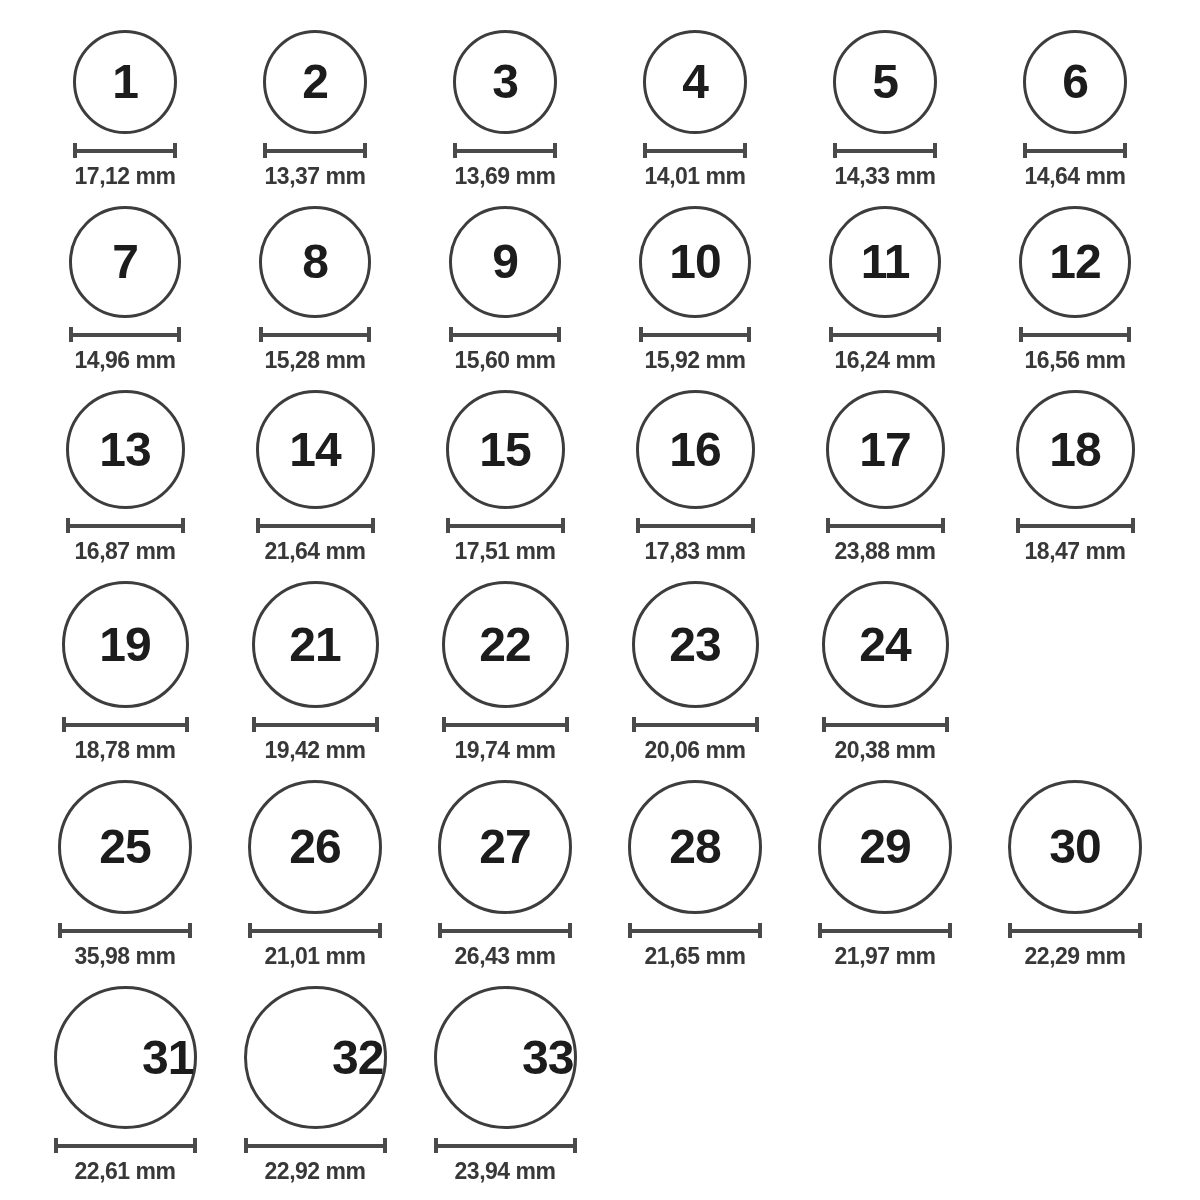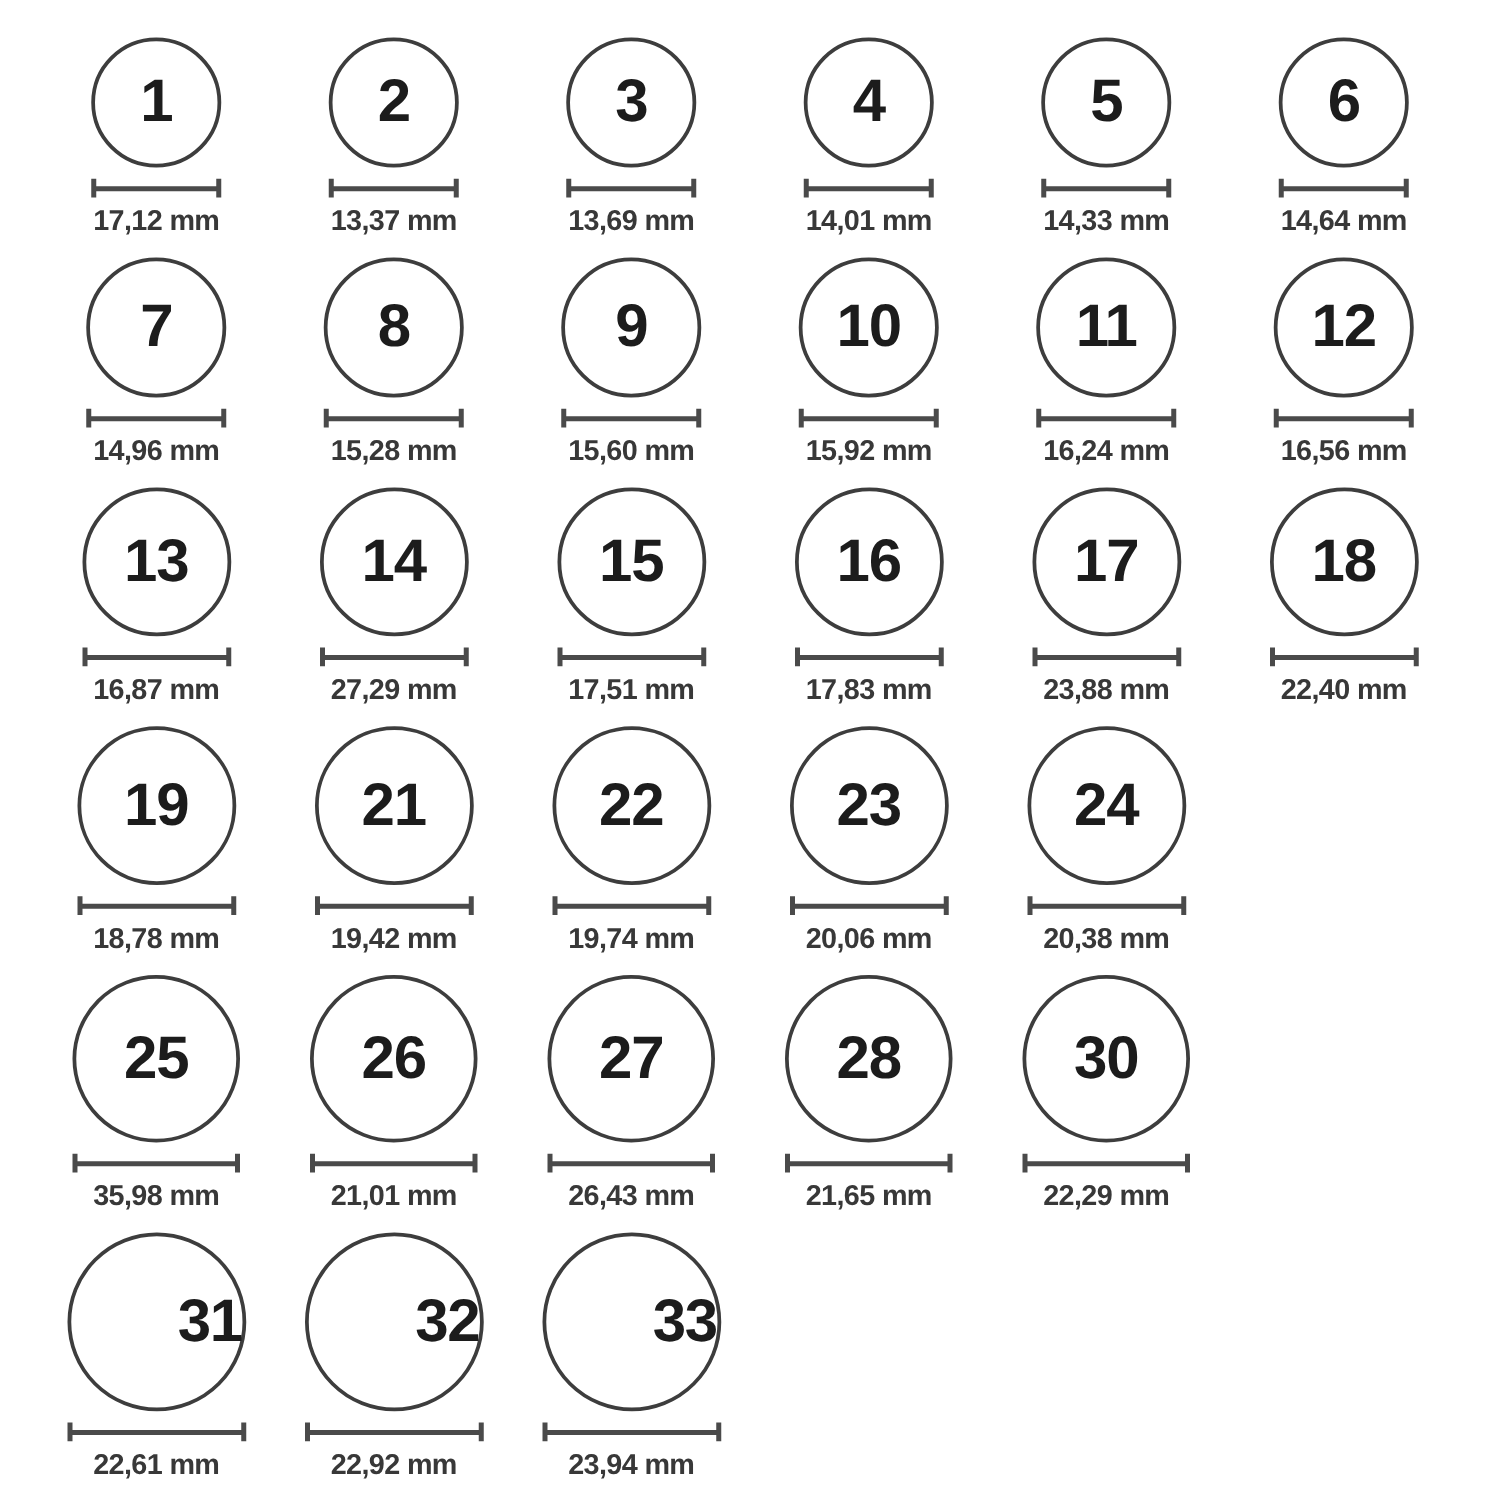--- a/index.html
+++ b/index.html
@@ -210,21 +210,21 @@
         </div>
       <div class="label">16,87 mm</div>
     </div>
     <div class="cell">
       <div class="circle">
           <span class="num">14</span>
         </div>
       <div class="ruler">
           <span class="bar"></span>
         </div>
-      <div class="label">27,29 mm</div>
+      <div class="label">21,64 mm</div>
     </div>
     <div class="cell">
       <div class="circle">
           <span class="num">15</span>
         </div>
       <div class="ruler">
           <span class="bar"></span>
         </div>
       <div class="label">17,51 mm</div>
     </div>
@@ -246,21 +246,21 @@
         </div>
       <div class="label">23,88 mm</div>
     </div>
     <div class="cell">
       <div class="circle">
           <span class="num">18</span>
         </div>
       <div class="ruler">
           <span class="bar"></span>
         </div>
-      <div class="label">22,40 mm</div>
+      <div class="label">18,47 mm</div>
     </div>
   </div>
 
   <div class="row r4">
     <div class="cell">
       <div class="circle">
           <span class="num">19</span>
         </div>
       <div class="ruler">
           <span class="bar"></span>
@@ -337,20 +337,29 @@
       <div class="circle">
           <span class="num">28</span>
         </div>
       <div class="ruler">
           <span class="bar"></span>
         </div>
       <div class="label">21,65 mm</div>
     </div>
     <div class="cell">
       <div class="circle">
+          <span class="num">29</span>
+        </div>
+      <div class="ruler">
+          <span class="bar"></span>
+        </div>
+      <div class="label">21,97 mm</div>
+    </div>
+    <div class="cell">
+      <div class="circle">
           <span class="num">30</span>
         </div>
       <div class="ruler">
           <span class="bar"></span>
         </div>
       <div class="label">22,29 mm</div>
     </div>
   </div>
 
   <div class="row r6">

